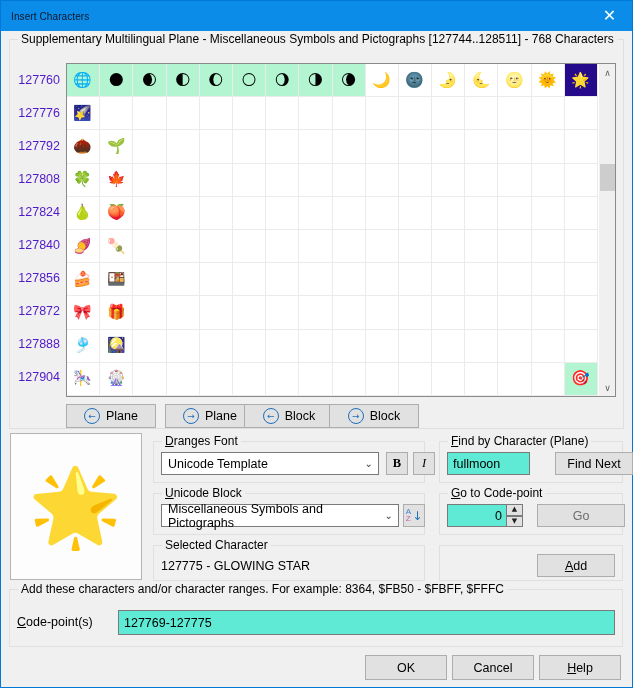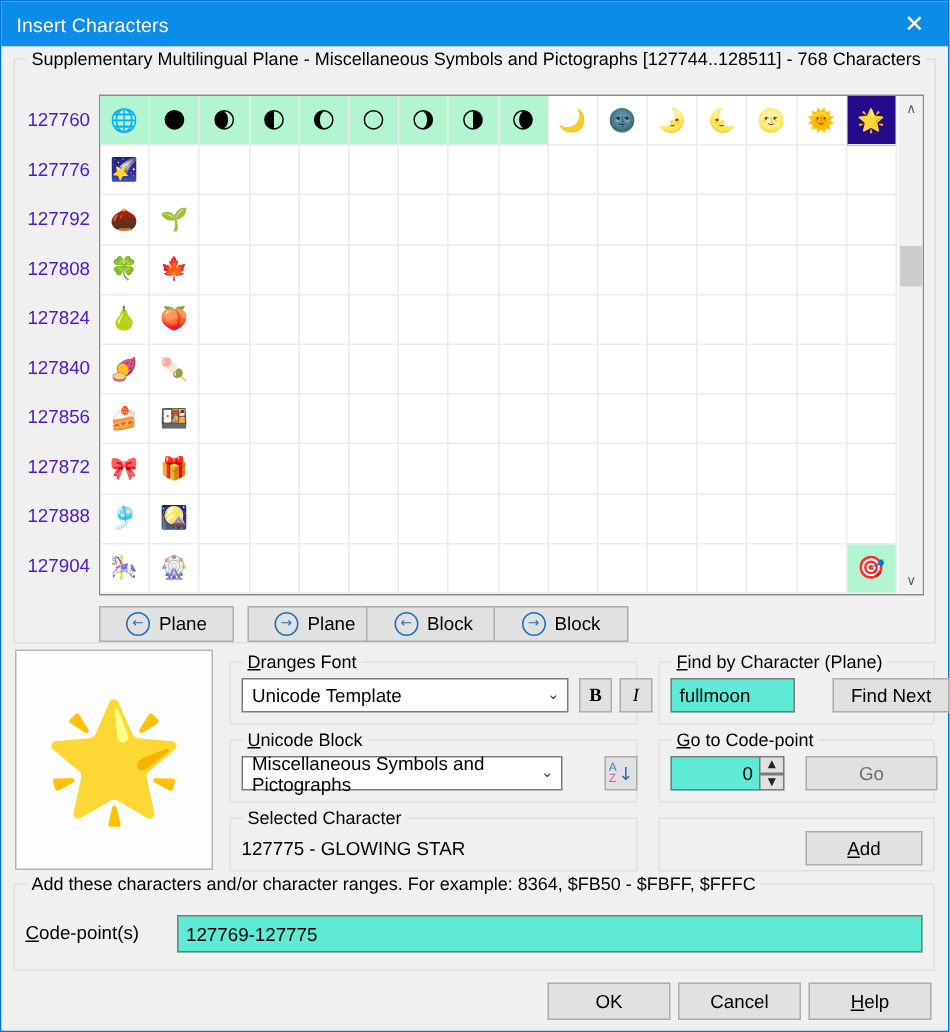--- a/index.html
+++ b/index.html
@@ -33,22 +33,22 @@
     position: absolute;
     left: 0; top: 0;
     width: 631px;
     height: 30px;
     background: #0c8ce9;
     display: flex;
     align-items: center;
   }
   #title-text {
     margin-left: 10px;
-    color: #ffffff;
-    font-size: 13px;
+    color: #0f172a;
+    font-size: 10px;
     letter-spacing: .1px;
   }
   #close-btn {
     position: absolute;
     right: 0; top: 0;
     width: 45px; height: 30px;
     display: flex;
     align-items: center;
     justify-content: center;
     color: #ffffff;
@@ -596,21 +596,21 @@
       <div class="sqbtn" style="left:232px; top:10px; width:22px; font-weight:bold; font-family:'Liberation Serif',serif;">
         <span>B</span>
       </div>
       <div class="sqbtn" style="left:259px; top:10px; width:22px; font-style:italic; font-family:'Liberation Serif',serif;">
         <span>I</span>
       </div>
     </div>
 
     <div class="gbox" id="g-block">
       <span class="gbox-label"><span class="uline">U</span><span>nicode Block</span></span>
-      <div class="combo" style="left:7px; top:10px; width:214px;">
+      <div class="combo" style="left:7px; top:10px; width:238px;">
         <span>Miscellaneous Symbols and Pictographs</span>
         <span class="chev">⌄</span>
       </div>
       <div id="sortbtn">
         <span class="az">
           <span class="a">A</span>
           <span class="z">Z</span>
         </span>
         <span class="dnarrow">↓</span>
       </div>

